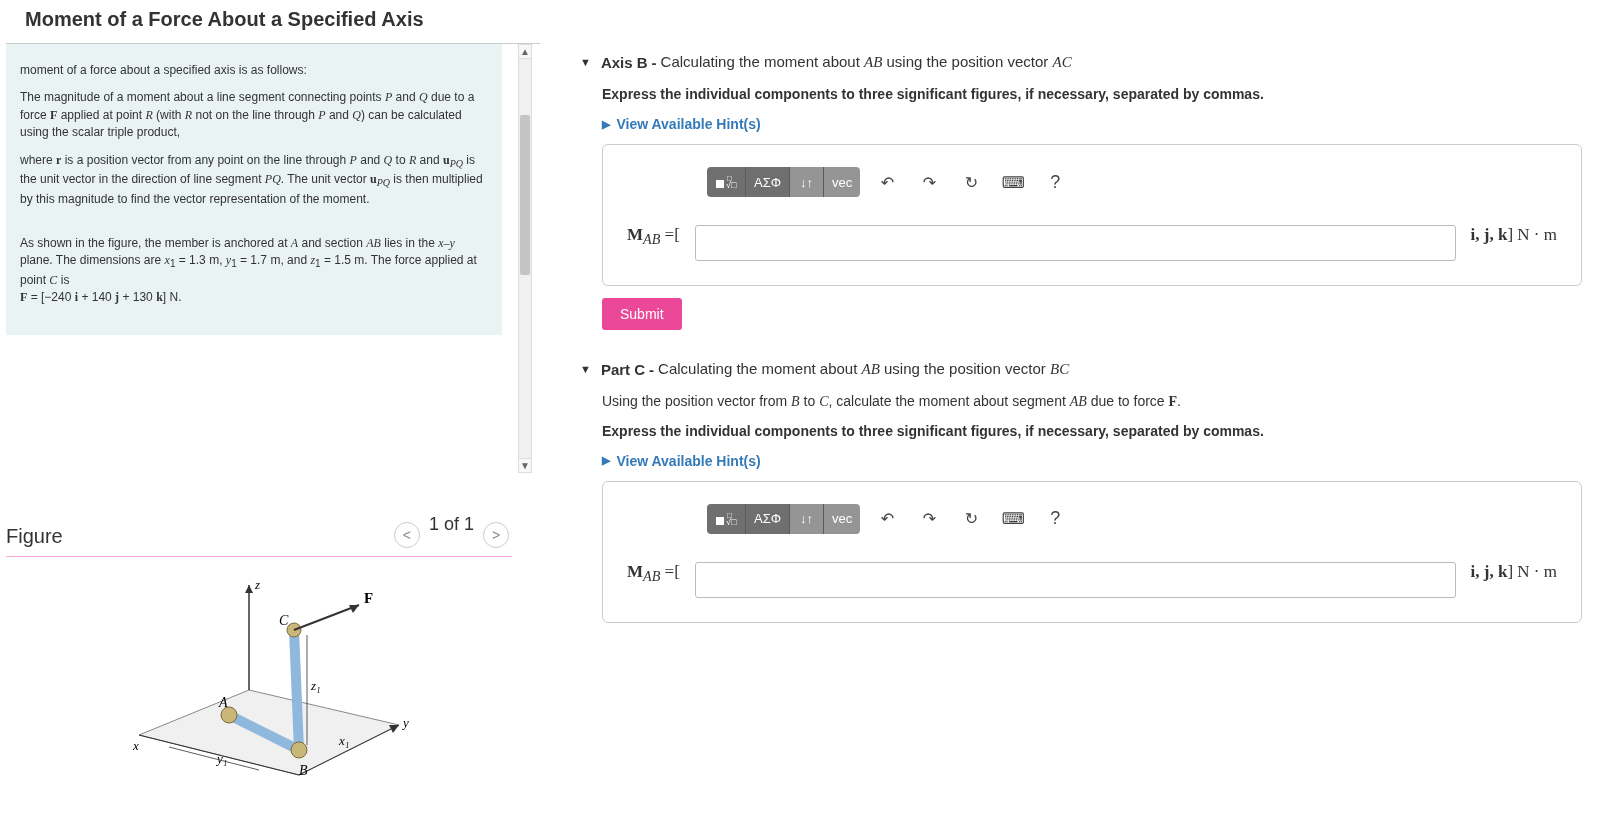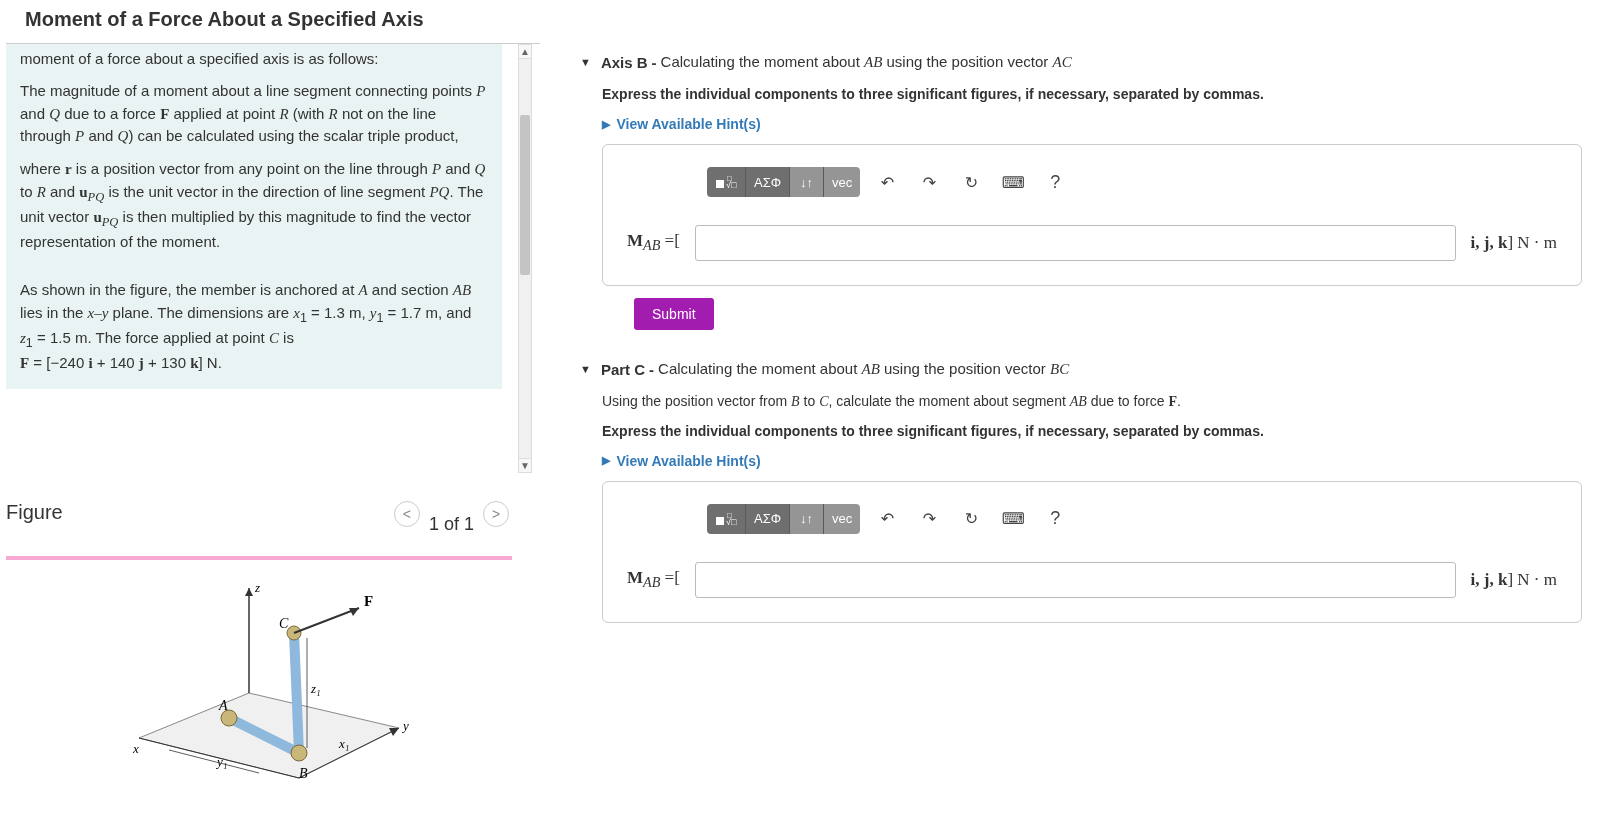--- a/index.html
+++ b/index.html
@@ -27,23 +27,23 @@
     padding-left: 6px;
   }
   .scroll-area {
     height: 430px;
     overflow: hidden;
     position: relative;
     border-top: 1px solid #ccc;
   }
   .theory-panel {
     background: #eaf3f4;
-    padding: 4px 14px;
+    padding: 18px 14px;
     margin-right: 38px;
-    font-size: 15px;
+    font-size: 12px;
     line-height: 1.45;
   }
   .theory-panel p { margin: 0 0 10px 0; }
   .theory-panel .eq {
     text-align: center;
     font-family: Georgia, "Times New Roman", serif;
     font-style: italic;
     margin: 8px 0;
   }
   .theory-panel .eq sub { font-style: italic; font-size: 0.75em; }
@@ -72,23 +72,23 @@
     position: absolute;
     left: 1px; right: 1px;
     top: 70px;
     height: 160px;
     background: #c4c4c4;
     border-radius: 2px;
   }
   .figure-section { margin-top: 20px; padding-right: 28px;}
   .figure-header {
     display: flex;
-    align-items: flex-start;
+    align-items: flex-end;
     padding: 8px 0;
-    border-bottom: 4px solid #f9a8d4;
+    border-bottom: 1px solid #f9a8d4;
   }
   .figure-header .title { font-size: 20px; color: #333; flex: 1;}
   .pager-btn {
     width: 26px; height: 26px;
     border: 1px solid #ccc;
     border-radius: 50%;
     background: #fff;
     display: inline-flex;
     align-items: center;
     justify-content: center;
@@ -174,45 +174,43 @@
     width: 30px; height: 30px;
     font-size: 16px;
     display: inline-flex;
     align-items: center;
     justify-content: center;
     cursor: pointer;
     margin-left: 8px;
   }
   .answer-row {
     display: flex;
-    align-items: center;
     gap: 15px;
   }
   .answer-label, .answer-suffix {
     font-family: Georgia, "Times New Roman", serif;
     font-size: 17px;
     white-space: nowrap;
   }
   .answer-input {
     flex: 1;
     height: 36px;
     border: 1px solid #bbb;
     border-radius: 3px;
     padding: 0 8px;
     font-size: 15px;
   }
   .submit-btn {
-    background: #a21caf;
+    background: #ec4899;
     border: none;
     color: #fff;
     padding: 8px 18px;
     font-size: 14px;
     border-radius: 3px;
     cursor: pointer;
-    margin-left: 32px;
   }
   .serifbold { font-family: Georgia, "Times New Roman", serif; font-weight: bold; }
   .serifit { font-family: Georgia, "Times New Roman", serif; font-style: italic; }
 </style>
 </head>
 <body>
 
 <div class="page-title">Moment of a Force About a Specified Axis</div>
 
 <div class="main">

